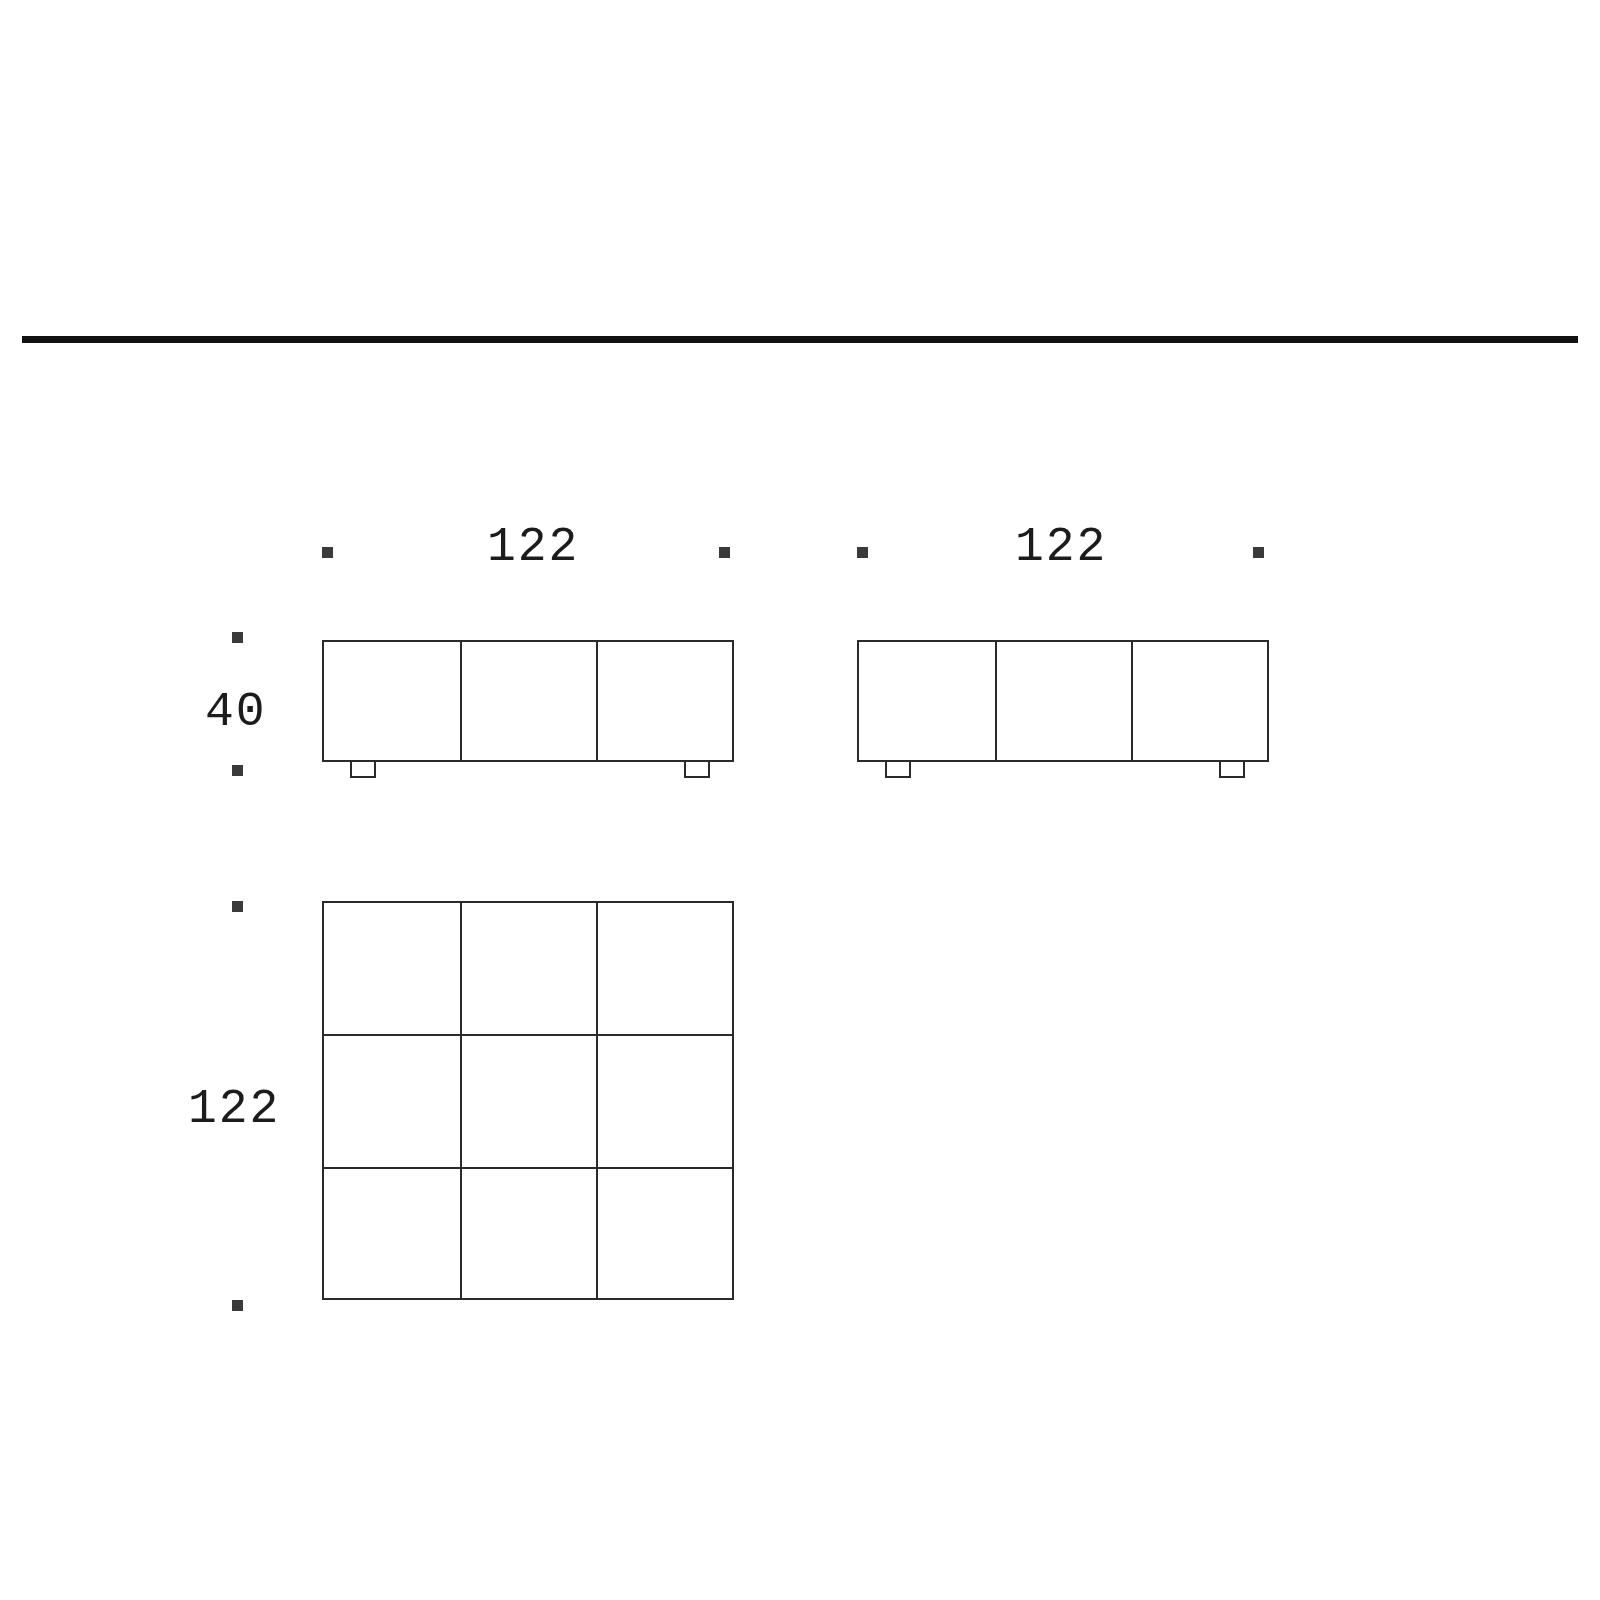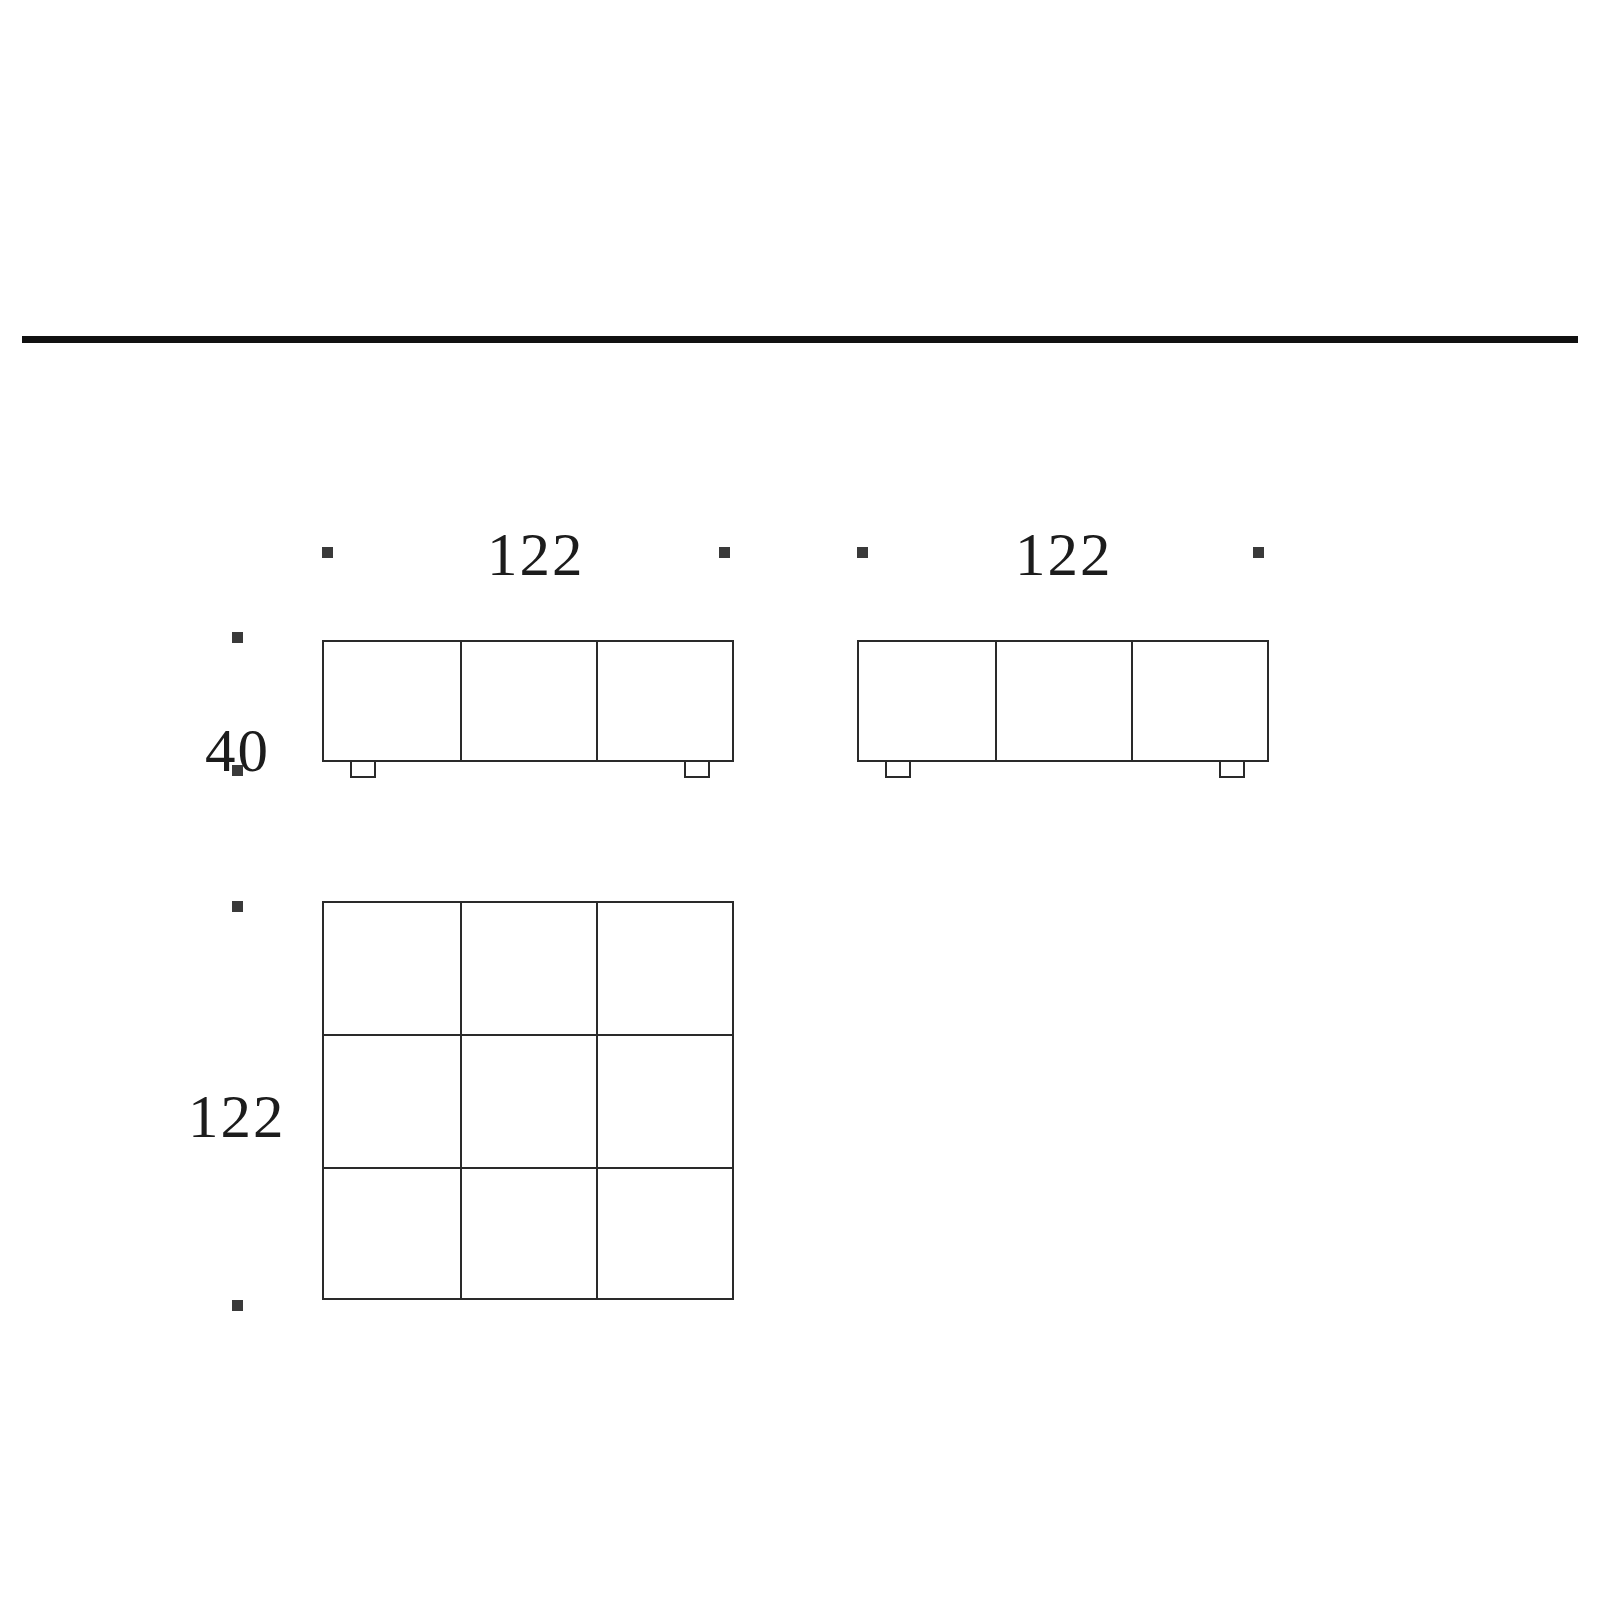--- a/index.html
+++ b/index.html
@@ -47,29 +47,29 @@
     position: absolute;
     left: 0;
     top: 420px;
     width: 1600px;
     height: 1000px;
   }
 
   
   .dim {
     position: absolute;
-    font-family: Liberation Serif, serif;
-    font-size: 61px;
+    font-family: Liberation Mono, monospace;
+    font-size: 48px;
     color: #1c1c1c;
     letter-spacing: 2px;
     white-space: nowrap;
   }
   .dim-122-top-left { left: 487px; top: 100px; }
   .dim-122-top-right { left: 1015px; top: 100px; }
-  .dim-40 { left: 205px; top: 265px; margin-top: 31px; }
+  .dim-40 { left: 205px; top: 265px; }
   .dim-122-left { left: 188px; top: 662px; }
 
   
   .tick {
     position: absolute;
     width: 11px;
     height: 11px;
     background: #3a3a3a;
   }
   .tick.t1 { left: 322px; top: 127px; }

